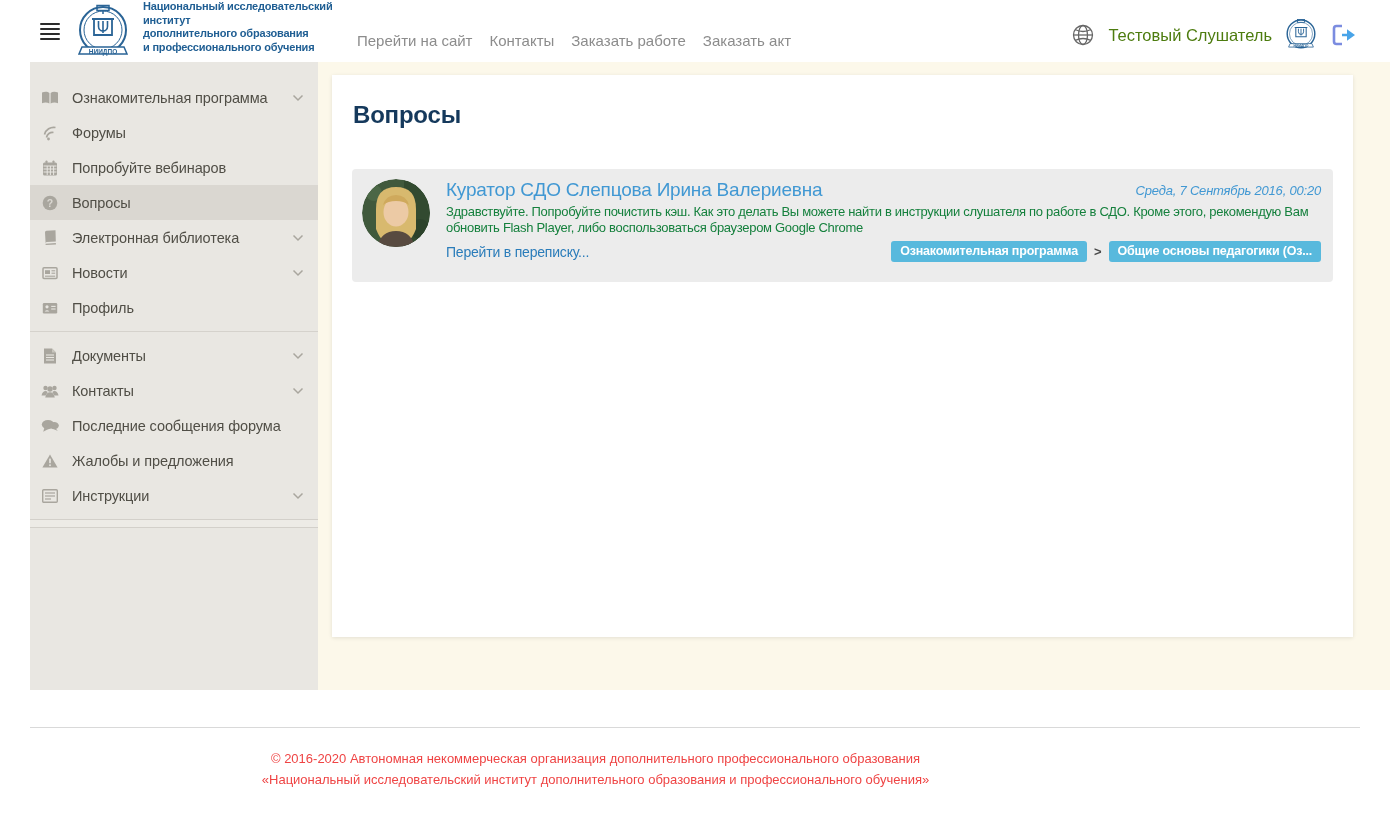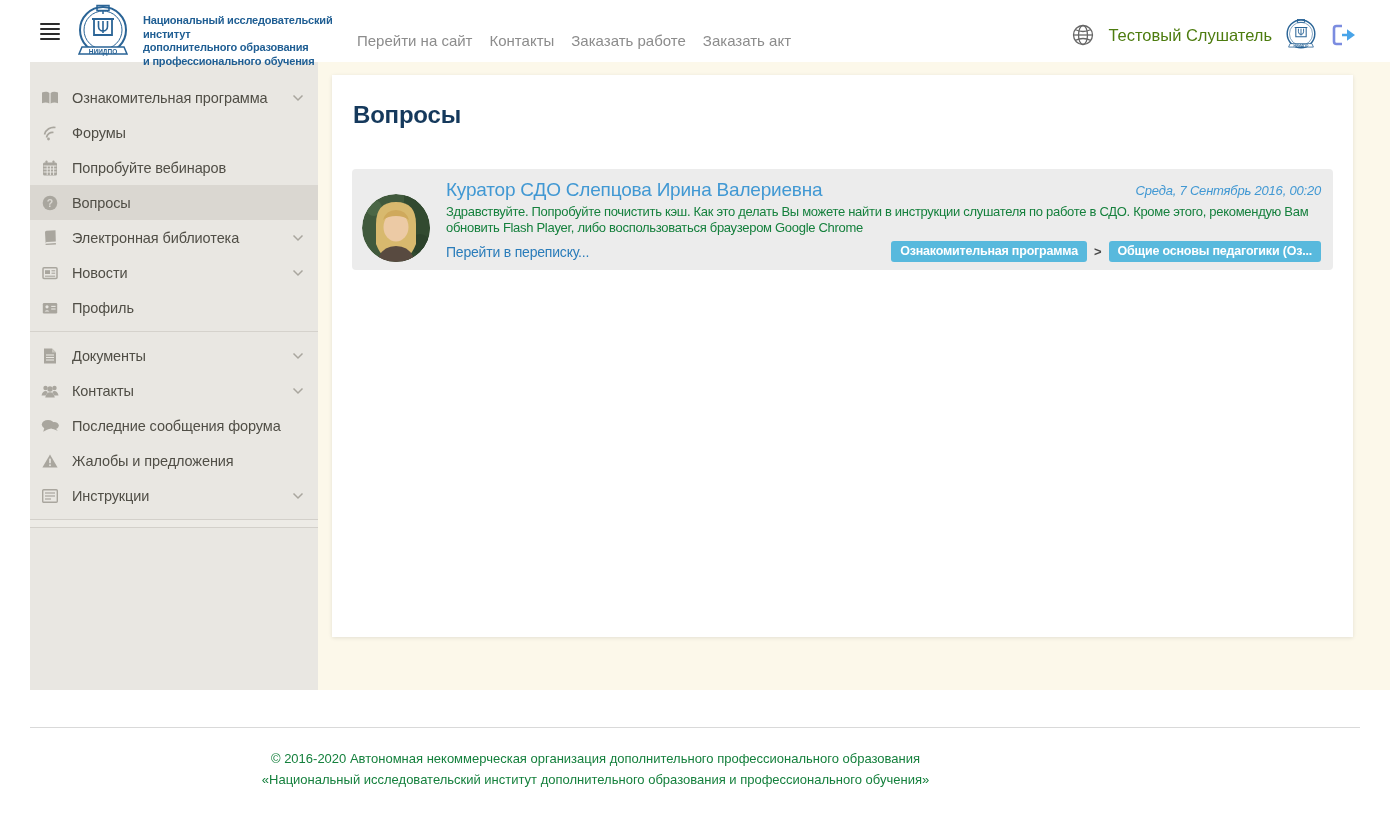--- a/index.html
+++ b/index.html
@@ -3,21 +3,21 @@
 <meta charset="utf-8">
 <style>
   * { margin:0; padding:0; box-sizing:border-box; }
   html,body { width:1390px; height:830px; background:#fff; font-family:"Liberation Sans", sans-serif; position:relative; overflow:hidden; }
 
   
   .header { position:absolute; top:0; left:0; width:1390px; height:62px; background:#fff; z-index:5; }
   .hamburger { position:absolute; left:40px; top:23px; width:20px; cursor:pointer; }
   .hamburger div { height:2px; background:#2b2b2b; margin-bottom:3px; border-radius:1px; }
   .logo { position:absolute; left:70px; top:4px; width:66px; height:56px; cursor:pointer; }
-  .org-name { position:absolute; left:143px; top:14px; color:#1f5e93; font-size:11px; font-weight:bold; line-height:13.5px; letter-spacing:-0.2px; width:200px; }
+  .org-name { position:absolute; left:143px; top:0; color:#1f5e93; font-size:11px; font-weight:bold; line-height:13.5px; letter-spacing:-0.2px; width:200px; }
   .top-nav { position:absolute; left:357px; top:32px; display:flex; gap:17px; }
   .top-nav span { color:#8c8c8c; font-size:15px; cursor:pointer; white-space:nowrap; }
   .header-right { position:absolute; right:34px; top:16px; display:flex; align-items:center; }
   .globe { width:22px; height:22px; margin-right:14px; cursor:pointer; }
   .user-name { color:#4d7c0f; font-size:16.5px; margin-right:10px; cursor:pointer; white-space:nowrap; }
   .user-avatar { width:38px; height:38px; border-radius:50%; overflow:hidden; margin-right:12px; cursor:pointer; }
   .logout { width:24px; height:22px; cursor:pointer; }
 
   
   .sidebar { position:absolute; left:30px; top:62px; width:288px; height:628px; background:#e9e7e2; padding-top:18px; }
@@ -26,36 +26,36 @@
   .sicon { width:20px; height:16px; margin-right:12px; display:flex; align-items:center; justify-content:center; flex-shrink:0; }
   .slabel { color:#504e46; font-size:14.5px; letter-spacing:-0.1px; white-space:nowrap; }
   .chev { margin-left:auto; width:12px; height:8px; }
   .side-divider { height:1px; background:#d5d2cc; margin:6px 0; }
   .side-end-divider { margin-top:6px; height:9px; border-top:1px solid #d3d0ca; border-bottom:1px solid #d3d0ca; background:#edebe6; }
 
   
   .main-bg { position:absolute; left:318px; top:62px; width:1072px; height:628px; background:#fcf8ea; }
   .content-card { position:absolute; left:14px; top:13px; width:1021px; height:562px; background:#fff; box-shadow:0 1px 4px rgba(0,0,0,0.10); }
   .page-title { color:#15395c; font-size:24px; font-weight:bold; padding:26px 0 0 21px; letter-spacing:-0.2px; }
-  .msg-card { margin:40px 20px 0 20px; background:#ececec; border-radius:4px; padding:10px 12px 8px 10px; display:flex;align-items:flex-end; }
+  .msg-card { margin:40px 20px 0 20px; background:#ececec; border-radius:4px; padding:10px 12px 20px 10px; display:flex; }
   .msg-avatar { width:68px; height:68px; border-radius:50%; overflow:hidden; flex-shrink:0; margin-right:16px; }
   .msg-body { flex:1; min-width:0; }
   .msg-top { display:flex; justify-content:space-between; align-items:flex-start; }
   .msg-author { color:#4198d3; font-size:19px; letter-spacing:-0.2px; cursor:pointer; }
   .msg-date { color:#4198d3; font-size:13px; font-style:italic; padding-top:4px; white-space:nowrap; letter-spacing:-0.2px; }
   .msg-text { color:#15803d; font-size:13px; line-height:16px; letter-spacing:-0.3px; margin-top:3px; }
   .msg-bottom { display:flex; justify-content:space-between; align-items:center; margin-top:5px; }
   .msg-link { color:#2a7cba; font-size:14px; letter-spacing:-0.2px; cursor:pointer; }
   .badges { display:flex; align-items:center; gap:7px; }
   .badge { background:#58b9dd; color:#fff; font-size:12.5px; font-weight:bold; padding:3px 9px 4px; border-radius:3px; letter-spacing:-0.2px; cursor:pointer; white-space:nowrap; }
   .badge-sep { color:#4a4a4a; font-size:13px; font-weight:bold; }
 
   
   .footer-rule { position:absolute; left:30px; top:727px; width:1330px; height:1px; background:#d9d9d9; }
-  .footer { position:absolute; left:0; top:748px; width:1191px; text-align:center; color:#15803d; font-size:13px; line-height:21px; }
+  .footer { position:absolute; left:0; top:748px; width:1191px; text-align:center; color:#ef4444; font-size:13px; line-height:21px; }
 </style>
 </head>
 <body>
 
 <div class="header">
   <div class="hamburger">
     <div></div>
       <div></div>
       <div></div>
       <div></div>

